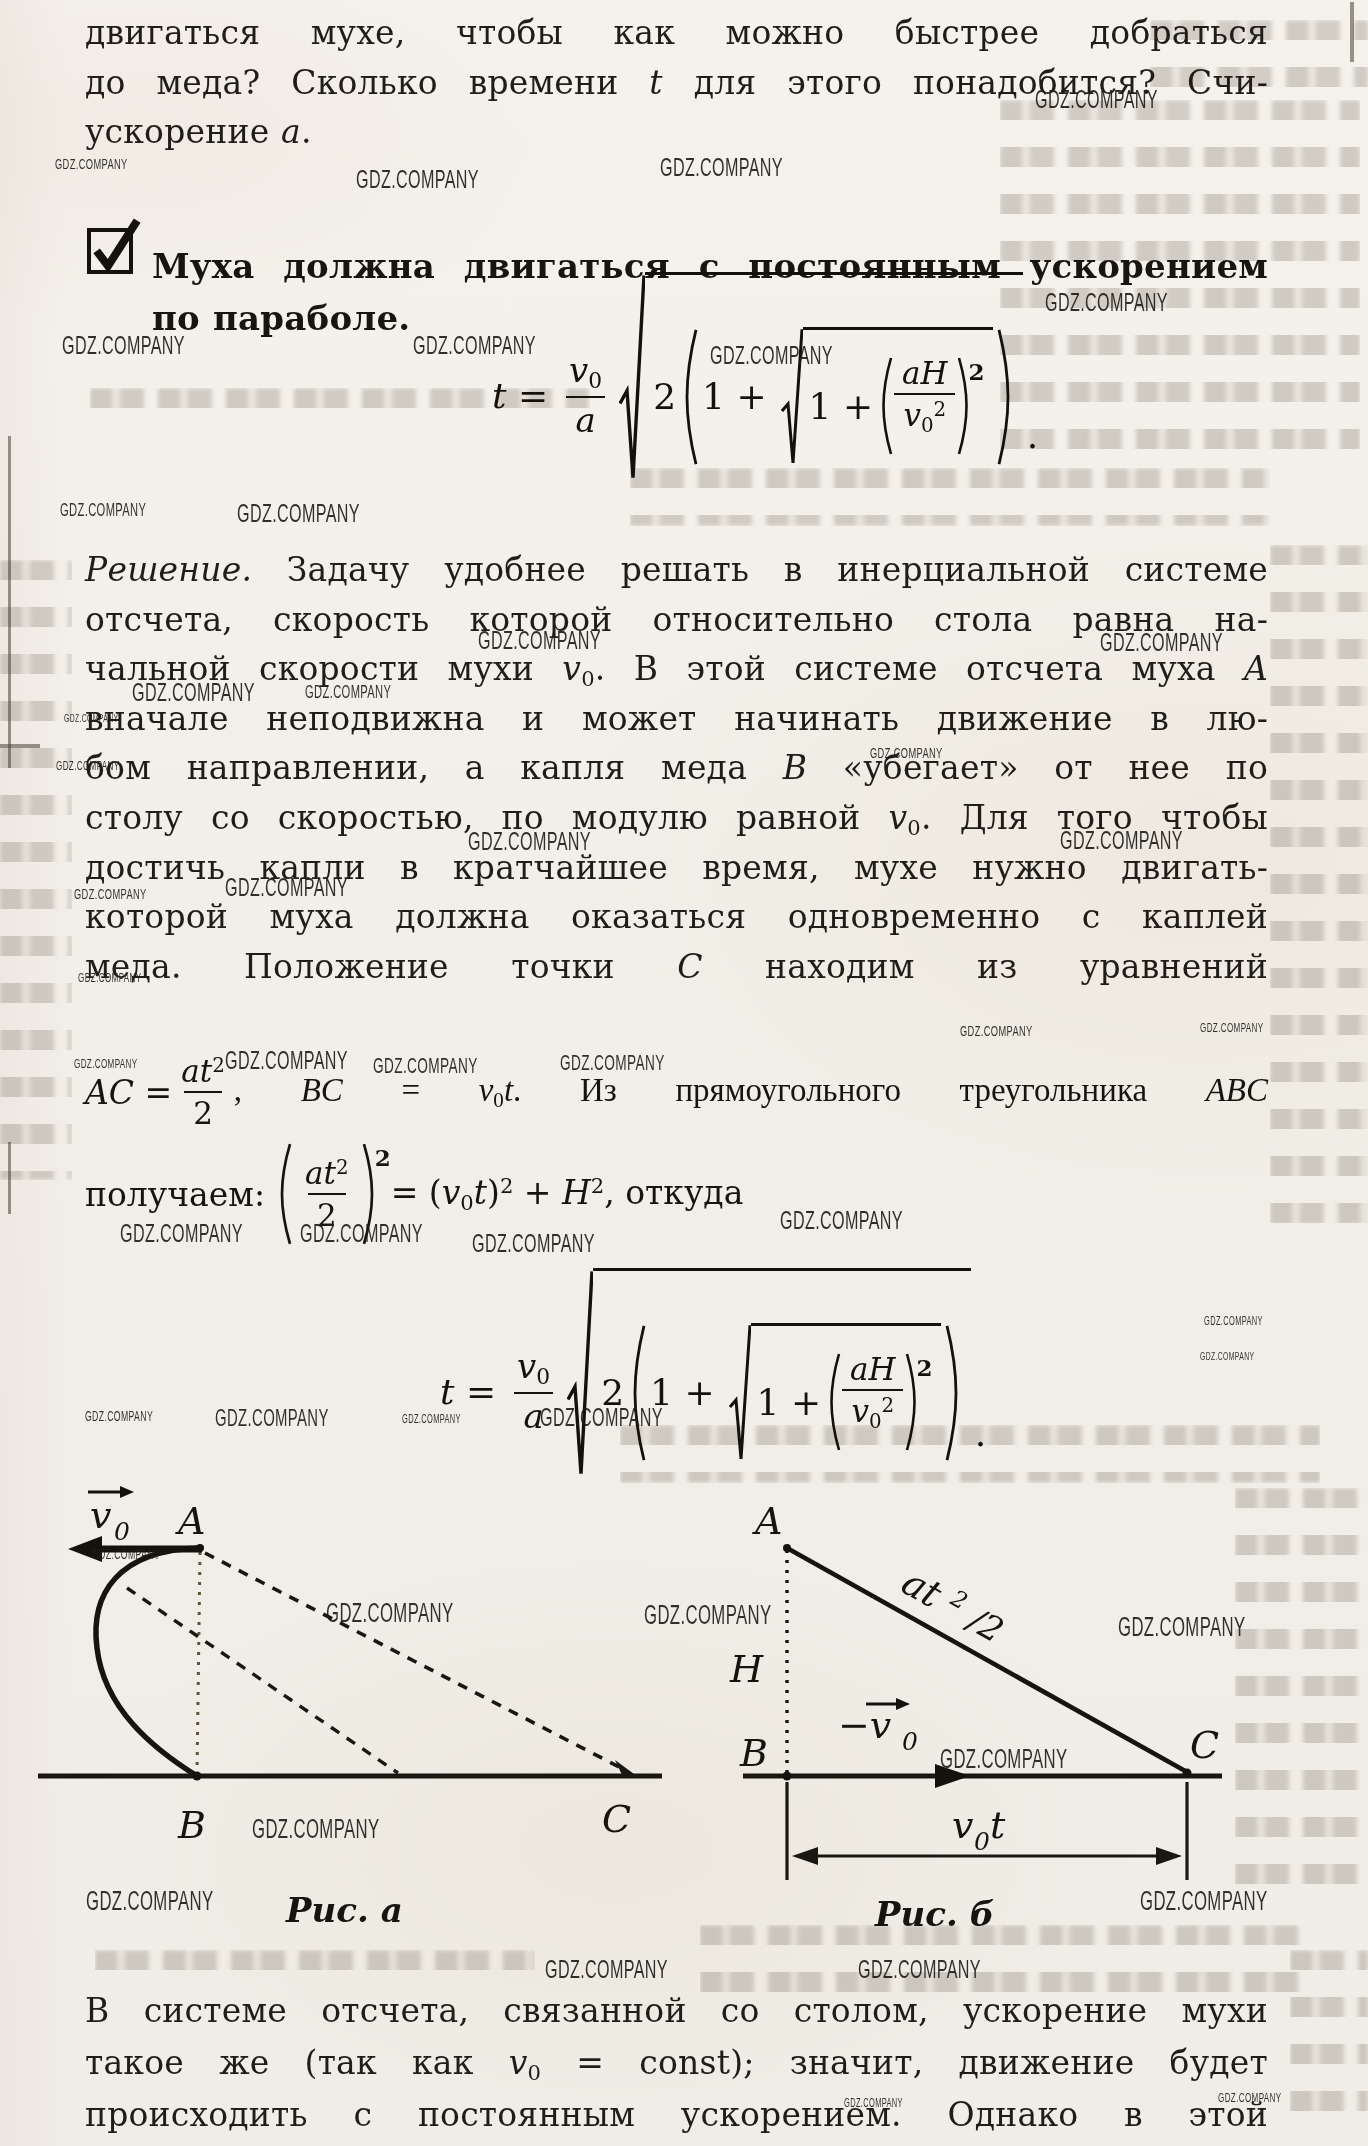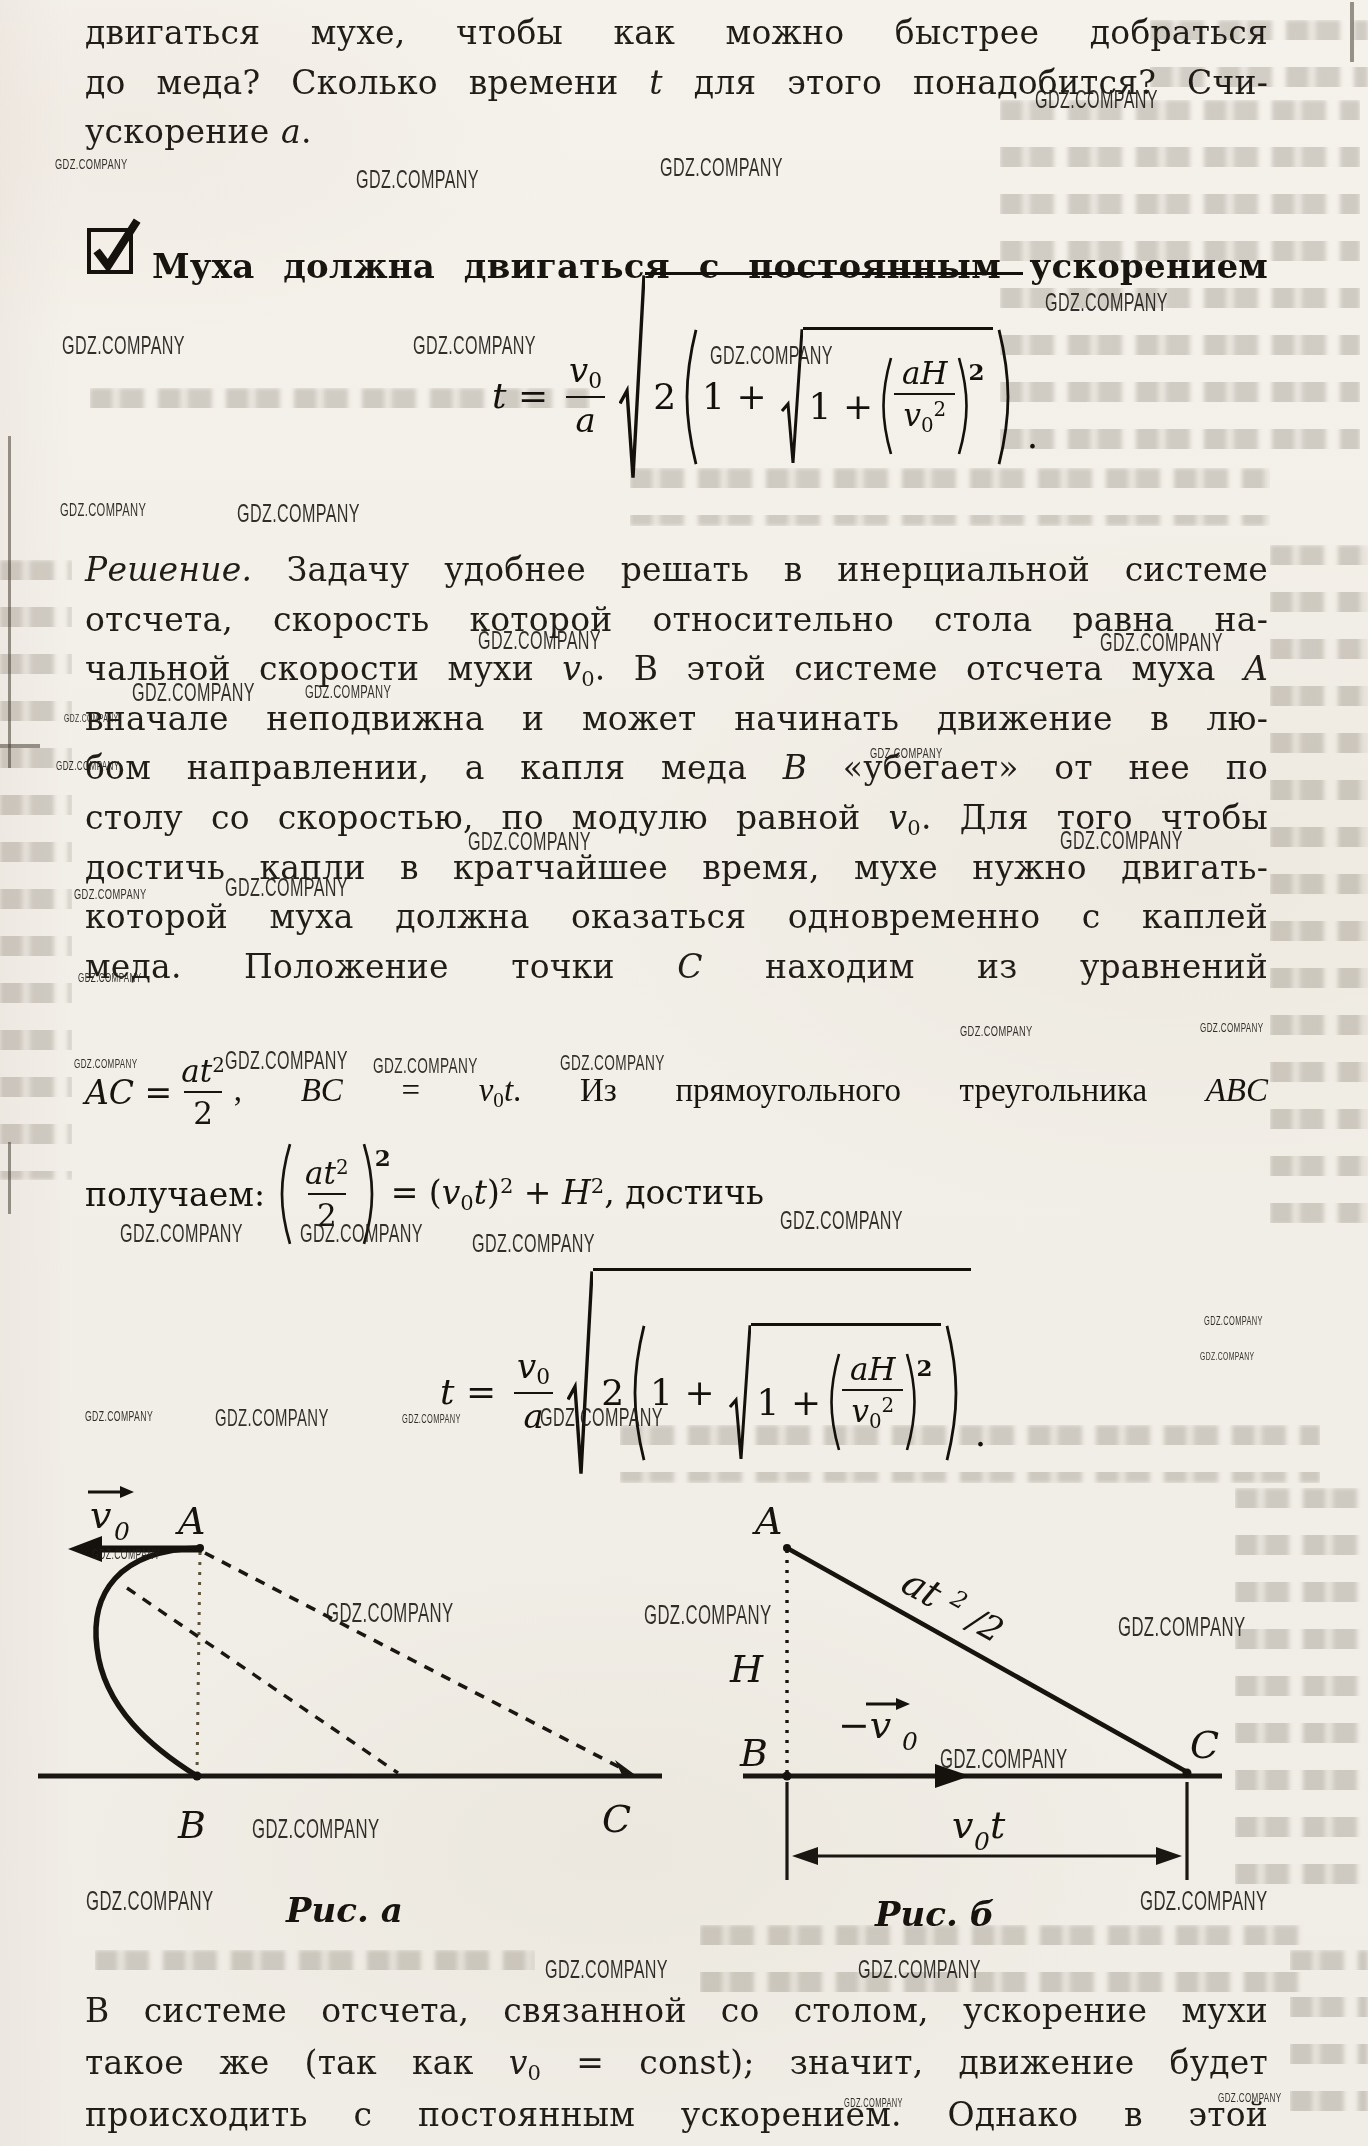--- a/index.html
+++ b/index.html
@@ -102,20 +102,21 @@
   </div>
 
   <div class="checkbox">
     <svg width="56" height="56" viewBox="0 0 56 56">
       <path d="M8 34 L17 46 L44 4" fill="none" stroke="#15120d" stroke-width="8" stroke-linecap="square"></path>
     </svg>
   </div>
 
   <div class="tblock answer" style="left:152px;top:240px;width:1116px;">
     <div class="tline"><span>Муха должна двигаться с постоянным ускорением</span></div>
+    <div class="tline tl-left"><span>по параболе.</span></div>
   </div>
 
   <div class="formula" id="formula1" style="left:492px;top:272px;">
     <span class="f-lhs">
       <span><span class="it">t</span><span> =</span></span>
       <span class="frac">
         <span class="num"><span class="it">v</span><span class="sub">0</span></span>
         <span class="den"><span class="it">a</span></span>
       </span>
     </span>
@@ -191,21 +192,21 @@
       </svg>
       <span class="frac mid-frac" style="align-self:center;padding:0 4px;">
         <span class="num"><span class="it">at</span><span class="sup">2</span></span>
         <span class="den"><span>2</span></span>
       </span>
       <svg viewBox="0 0 13 100" preserveAspectRatio="none" style="width:13px;">
         <path d="M2 2 Q10 28 10 50 Q10 72 2 98" fill="none" stroke="#17140f" stroke-width="2.7" vector-effect="non-scaling-stroke"></path>
       </svg>
       <span class="psup">2</span>
     </span>
-    <span><span> = (</span><span class="it">v</span><span class="sub">0</span><span class="it">t</span><span>)</span><span class="sup">2</span><span> + </span><span class="it">H</span><span class="sup">2</span><span>, достичь</span></span>
+    <span><span> = (</span><span class="it">v</span><span class="sub">0</span><span class="it">t</span><span>)</span><span class="sup">2</span><span> + </span><span class="it">H</span><span class="sup">2</span><span>, откуда</span></span>
   </div>
 
   <div class="formula" id="formula2" style="left:440px;top:1268px;">
     <span class="f-lhs">
       <span><span class="it">t</span><span> =</span></span>
       <span class="frac">
         <span class="num"><span class="it">v</span><span class="sub">0</span></span>
         <span class="den"><span class="it">a</span></span>
       </span>
     </span>

